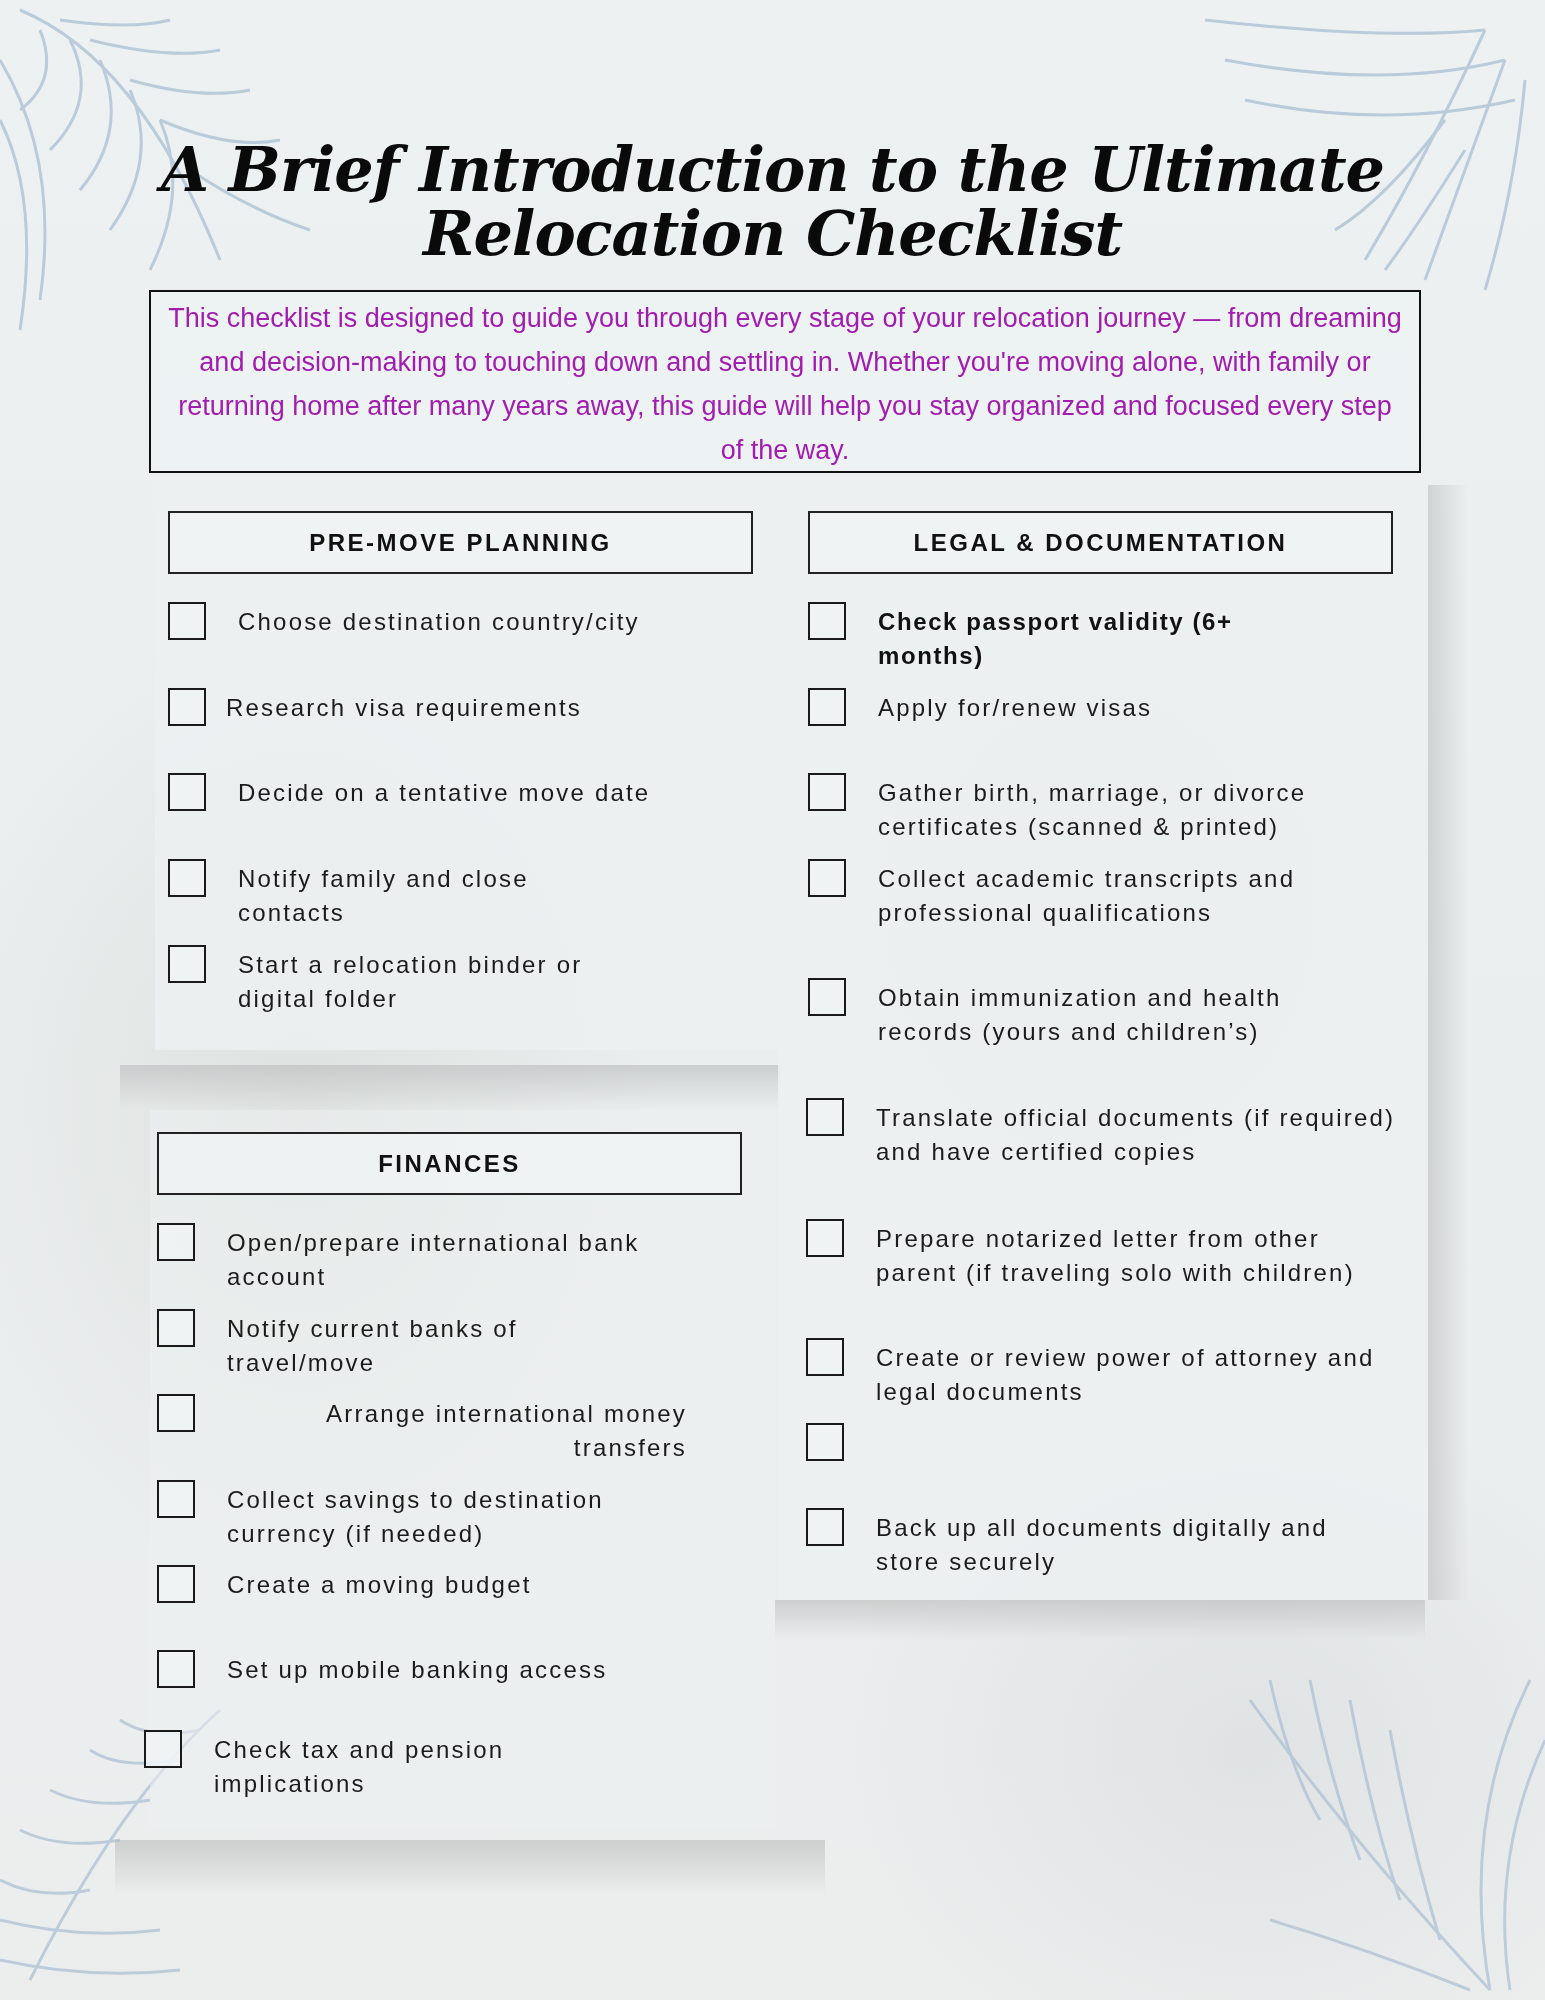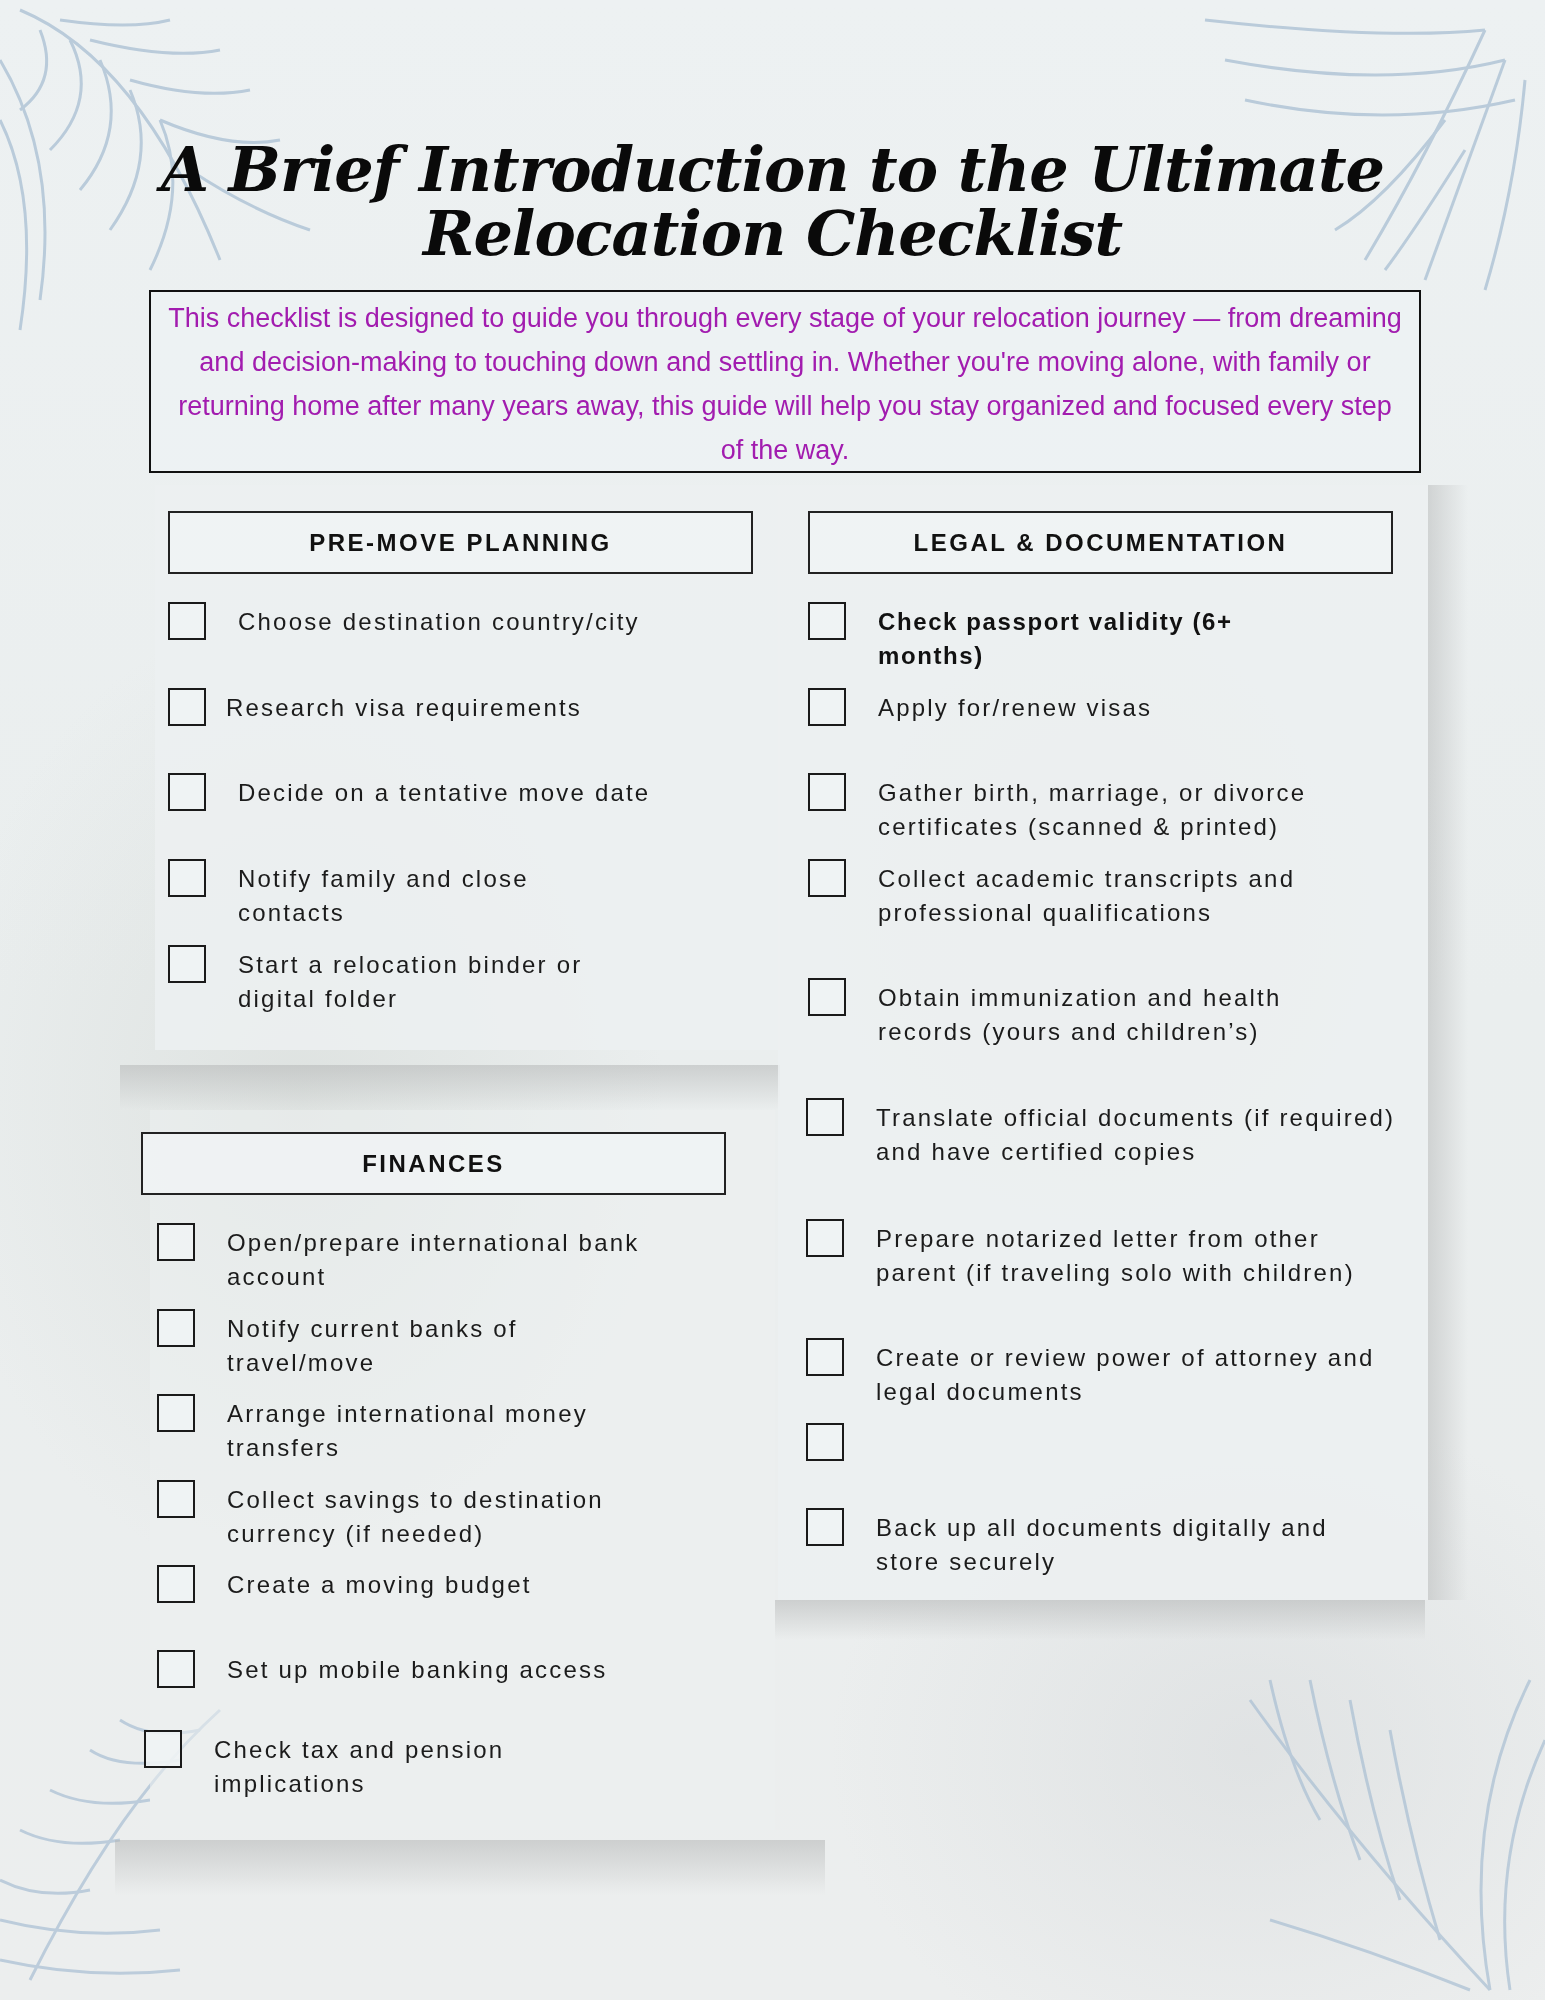--- a/index.html
+++ b/index.html
@@ -187,31 +187,31 @@
   <span class="item-text" style="width:520px;">Create or review power of attorney and legal documents</span>
 </div>
 <div class="item" style="left:806px;top:1423px;width:590px;">
   <span class="checkbox"></span>
 </div>
 <div class="item" style="left:806px;top:1508px;width:590px;">
   <span class="checkbox"></span>
   <span class="item-text" style="width:480px;">Back up all documents digitally and store securely</span>
 </div>
 
-<div class="section-header" style="left:141px;top:1132px;width:585px;height:63px;">FINANCES</div>
+<div class="section-header" style="left:157px;top:1132px;width:585px;height:63px;">FINANCES</div>
 
 <div class="item" style="left:157px;top:1223px;width:590px;">
   <span class="checkbox"></span>
   <span class="item-text" style="width:440px;">Open/prepare international bank account</span>
 </div>
 <div class="item" style="left:157px;top:1309px;width:590px;">
   <span class="checkbox"></span>
   <span class="item-text" style="width:400px;">Notify current banks of travel/move</span>
 </div>
-<div class="item" style="left:157px;top:1394px;width:590px;">
+<div class="item" style="left:157px;top:1394px;width:590px;text-align:right;">
   <span class="checkbox"></span>
   <span class="item-text" style="width:460px;">Arrange international money transfers</span>
 </div>
 <div class="item" style="left:157px;top:1480px;width:590px;">
   <span class="checkbox"></span>
   <span class="item-text" style="width:480px;">Collect savings to destination currency (if needed)</span>
 </div>
 <div class="item" style="left:157px;top:1565px;width:590px;">
   <span class="checkbox"></span>
   <span class="item-text" style="width:480px;">Create a moving budget</span>

